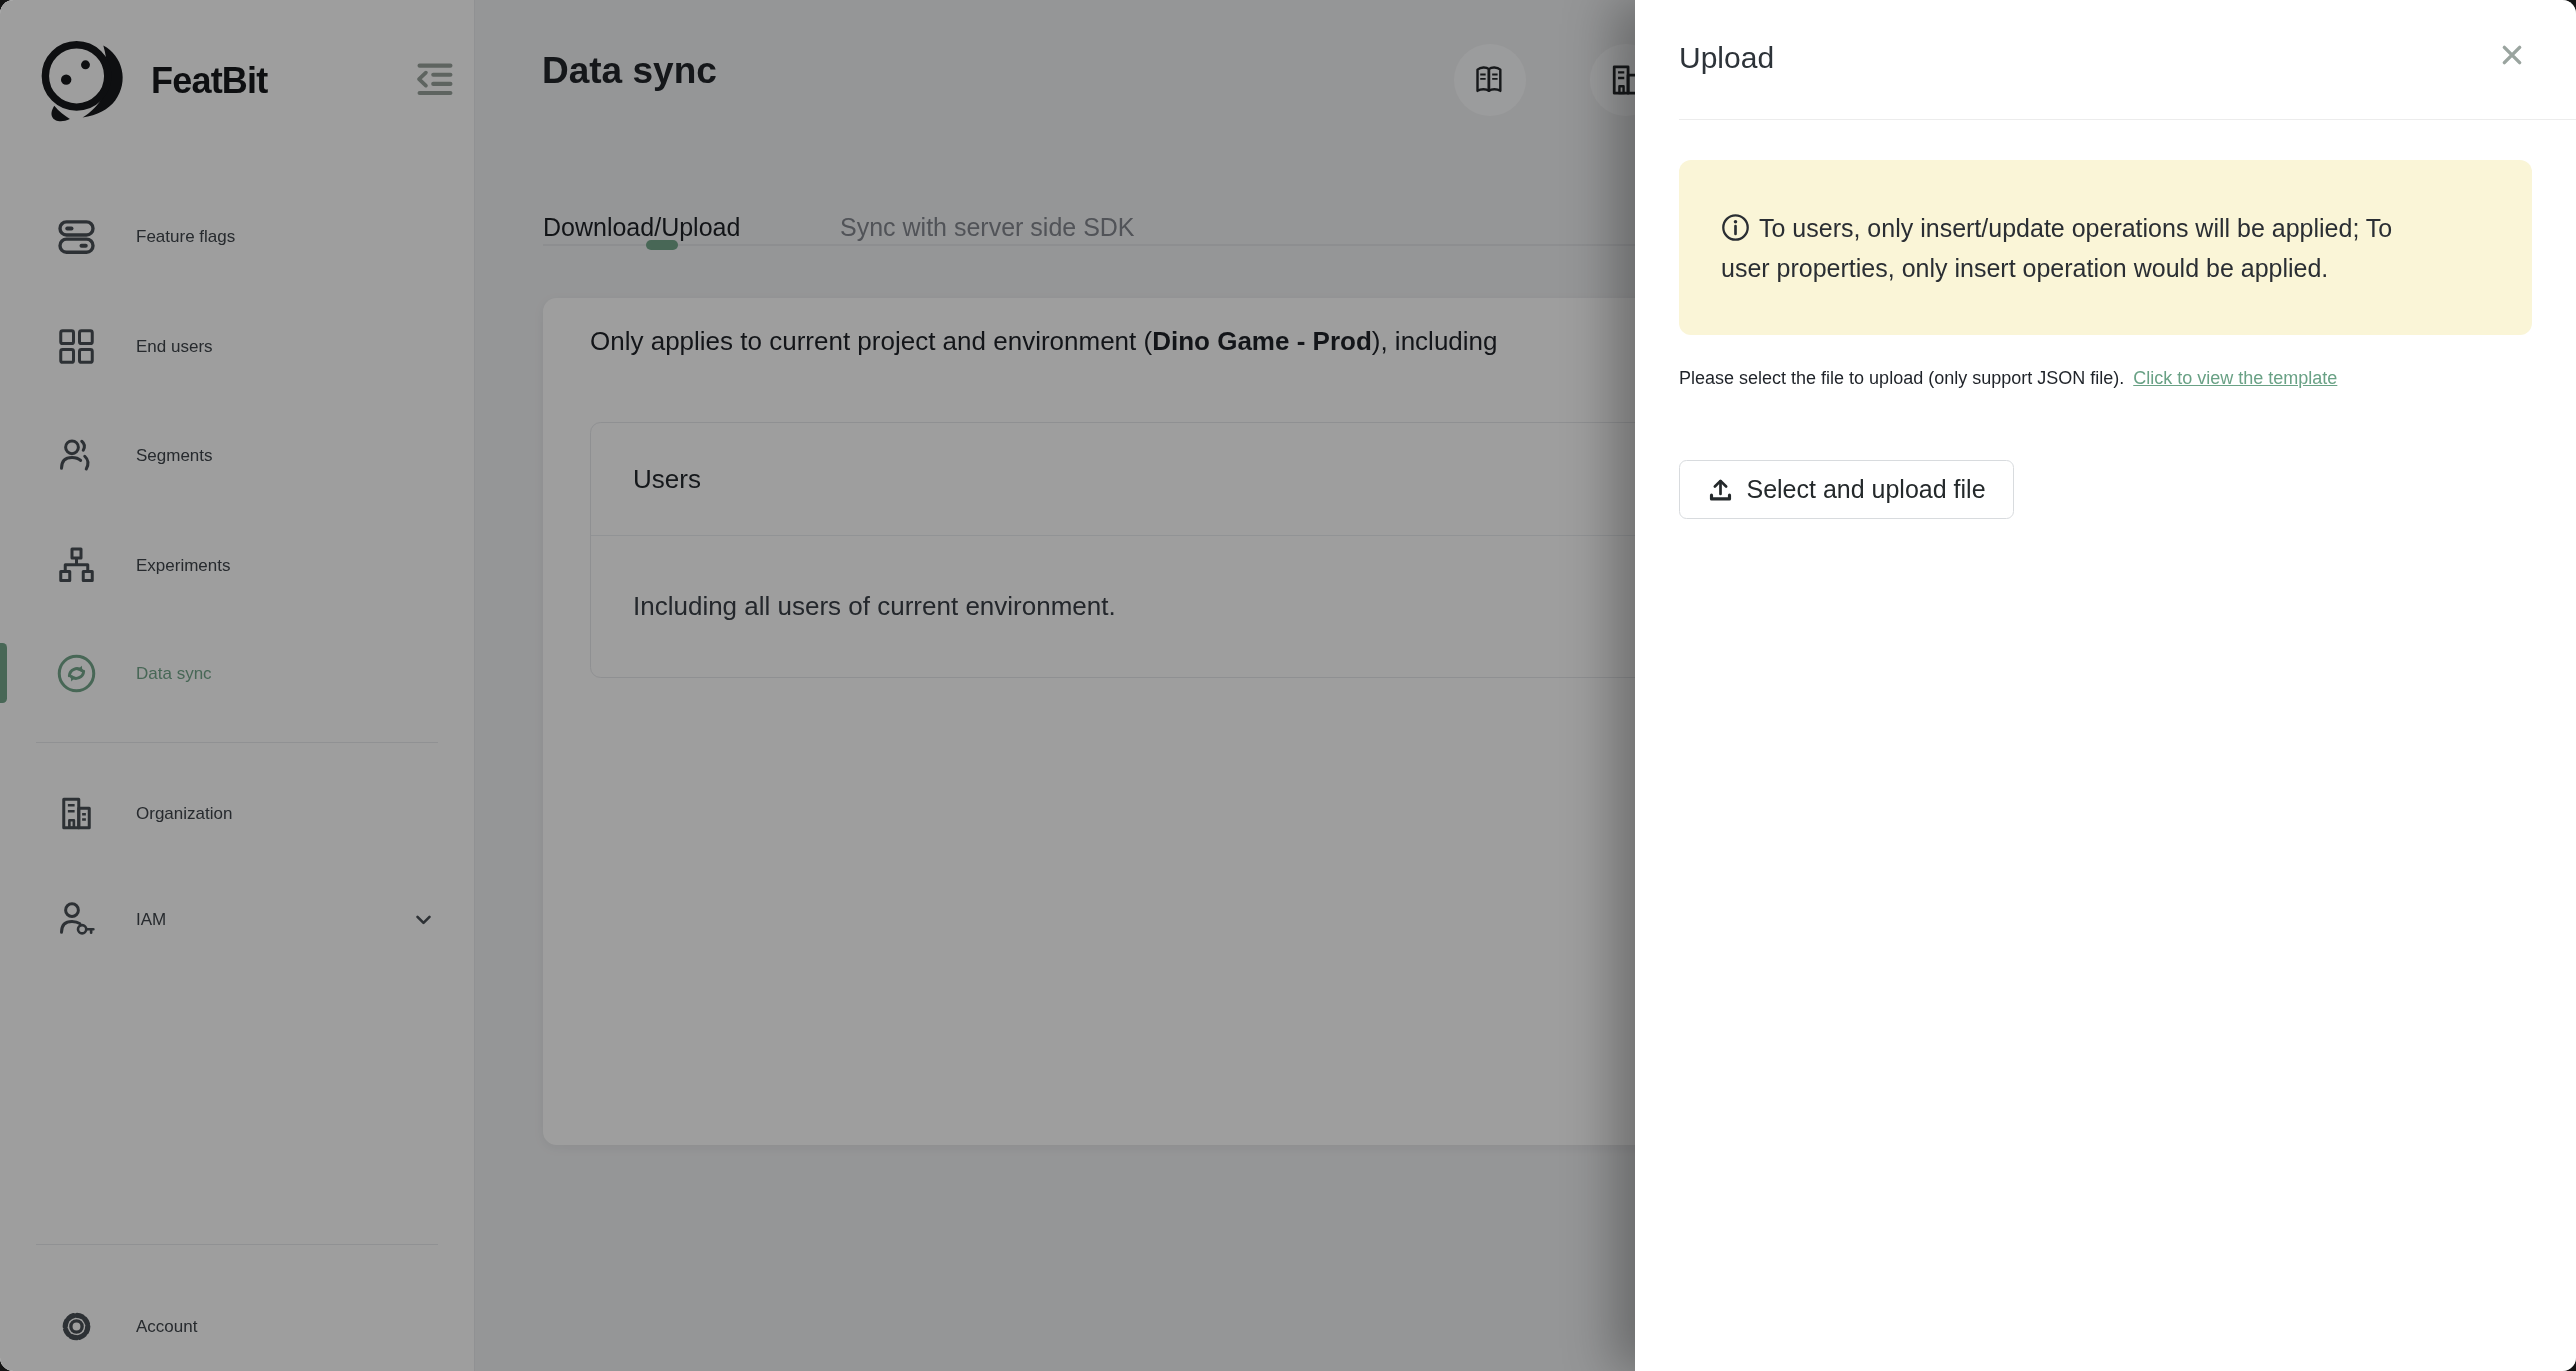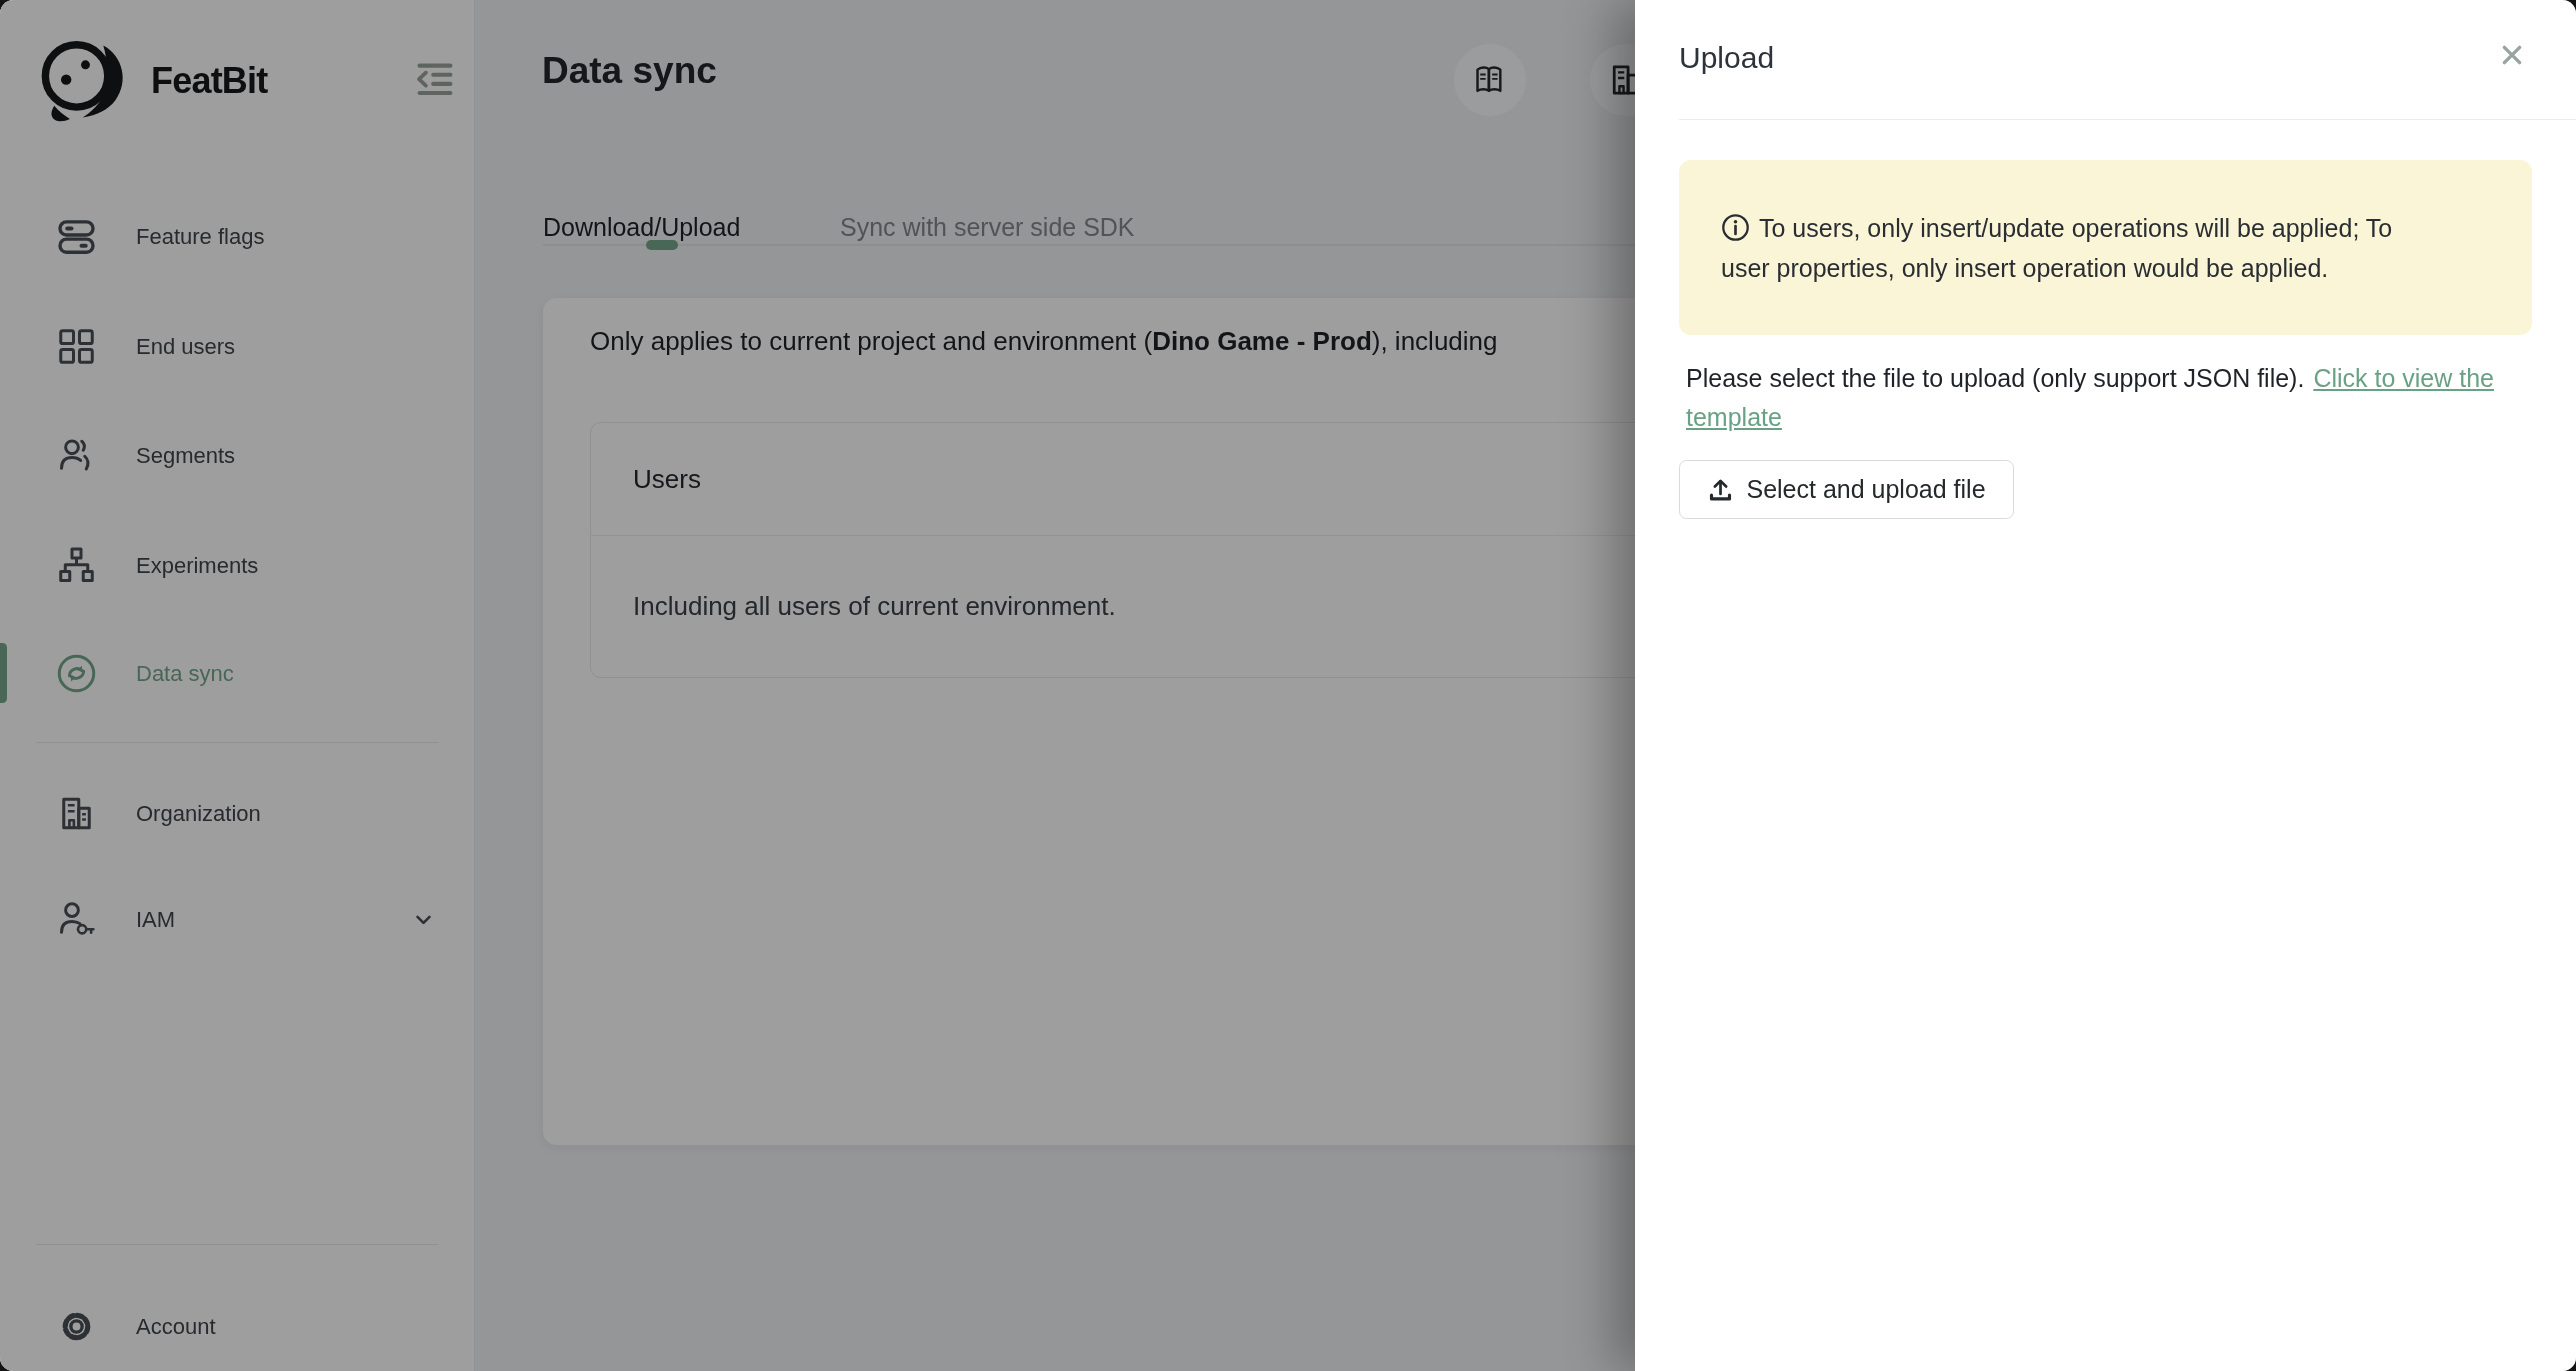--- a/index.html
+++ b/index.html
@@ -7,21 +7,21 @@
   .app { position:absolute; inset:0; border-radius:13.6px; overflow:hidden; background:#f1f2f4; }
 
   
   .sidebar { position:absolute; left:0; top:0; bottom:0; width:475px; background:#ffffff; border-right:0.8px solid #e9ebee; }
   .logo-row { position:absolute; left:0; top:0; width:475px; height:166px;padding-left:6px; }
   .mascot { position:absolute; left:32px; top:35px; }
   .logo-text { position:absolute; left:151px; top:60px; font-size:36px; font-weight:800; letter-spacing:-0.8px; color:#17191c; }
   .collapse-btn { position:absolute; left:416px; top:62px; width:38px; height:35px; cursor:pointer; }
   .nav-item { position:absolute; left:0; width:475px; height:69px; cursor:pointer; }
   .nav-icon { position:absolute; left:57px; top:15px; width:39px; height:39px; }
-  .nav-label { position:absolute; left:136px; top:50%; transform:translateY(-50%); font-size:22px; color:#3f454b; white-space:nowrap; }
+  .nav-label { position:absolute; left:136px; top:50%; transform:translateY(-50%); font-size:17px; color:#3f454b; white-space:nowrap; }
   .nav-item.active .nav-label { color:#74a78c; }
   .t-ff{top:202px} .t-eu{top:312px} .t-sg{top:421px} .t-ex{top:531px} .t-ds{top:639px}
   .t-or{top:779px} .t-ia{top:885px} .t-ac{top:1292px}
   .active-indicator { position:absolute; left:0; top:643px; width:6.8px; height:60px; background:#74a78c; border-radius:0 4.5px 4.5px 0; }
   .side-divider { position:absolute; left:36px; width:402px; height:0.8px; background:#e9ebee; }
   .sd-1{top:742px} .sd-2{top:1244px}
   .iam-chevron { position:absolute; left:413px; top:24px; }
 
   
   .page-title { position:absolute; left:542px; top:50px; font-size:37px; font-weight:700; color:#22262b; }
@@ -46,21 +46,21 @@
 
   
   .overlay { position:absolute; inset:0; background:rgba(0,0,0,0.38); z-index:50; }
   .drawer { position:absolute; left:1635px; top:0; width:1040px; height:1372px; background:#ffffff; z-index:60; box-shadow:-21px 0 48px rgba(0,0,0,0.30); }
   .drawer-title { position:absolute; left:44px; top:41px; font-size:30px; font-weight:500; color:#2d3339; }
   .drawer-close { position:absolute; left:864px; top:42px; width:26px; height:26px; cursor:pointer; }
   .drawer-divider { position:absolute; left:44px; right:44px; top:119px; height:0.8px; background:#ececec; }
   .alert { position:absolute; left:44px; top:160px; width:853px; height:175px; background:#faf5d7; border-radius:12px; }
   .alert-body { position:absolute; left:42px; top:50%; transform:translateY(-50%); max-width:724px; font-size:25px; line-height:40px; color:#2a2e33; }
   .alert-body svg { vertical-align:-5.3px; margin-right:9px; }
-  .instruction { position:absolute; left:44px; top:359px; width:858px; font-size:25px; line-height:39px; color:#1f2329;margin-left:7px; }
+  .instruction { position:absolute; left:44px; top:359px; width:858px; font-size:18px; line-height:39px; color:#1f2329; }
   .tpl-link { color:#69a185; text-decoration:underline; cursor:pointer; margin-left:9px; }
   .upload-btn { position:absolute; left:44px; top:460px; width:335px; height:59px; background:#ffffff; border:0.8px solid #d8dbde; border-radius:7.5px; display:flex; align-items:center; justify-content:center; gap:12px; cursor:pointer; }
   .upload-btn .btn-label { font-size:25px; color:#24292b; white-space:nowrap; }
 
   svg { display:block; }
 </style>
 </head>
 <body>
 
 <div class="app">

